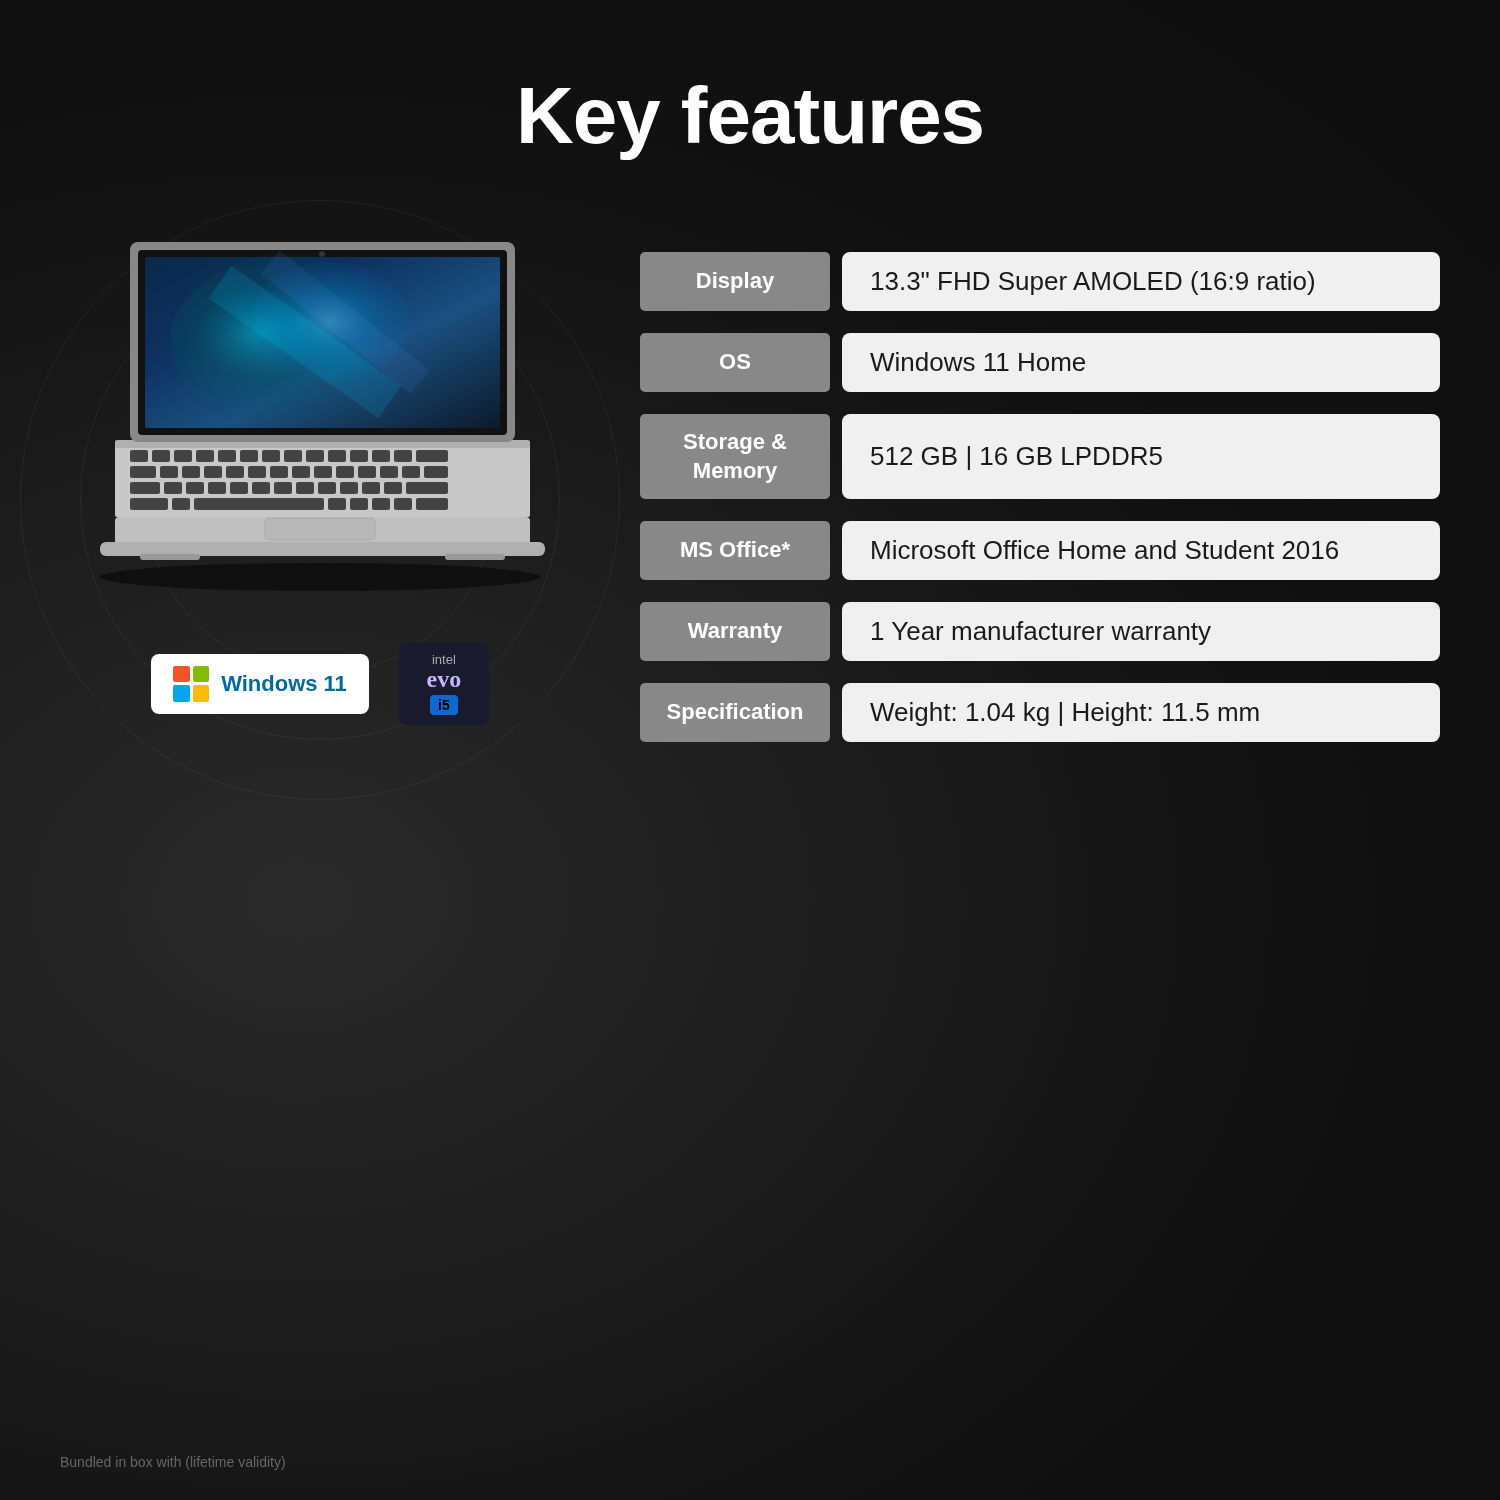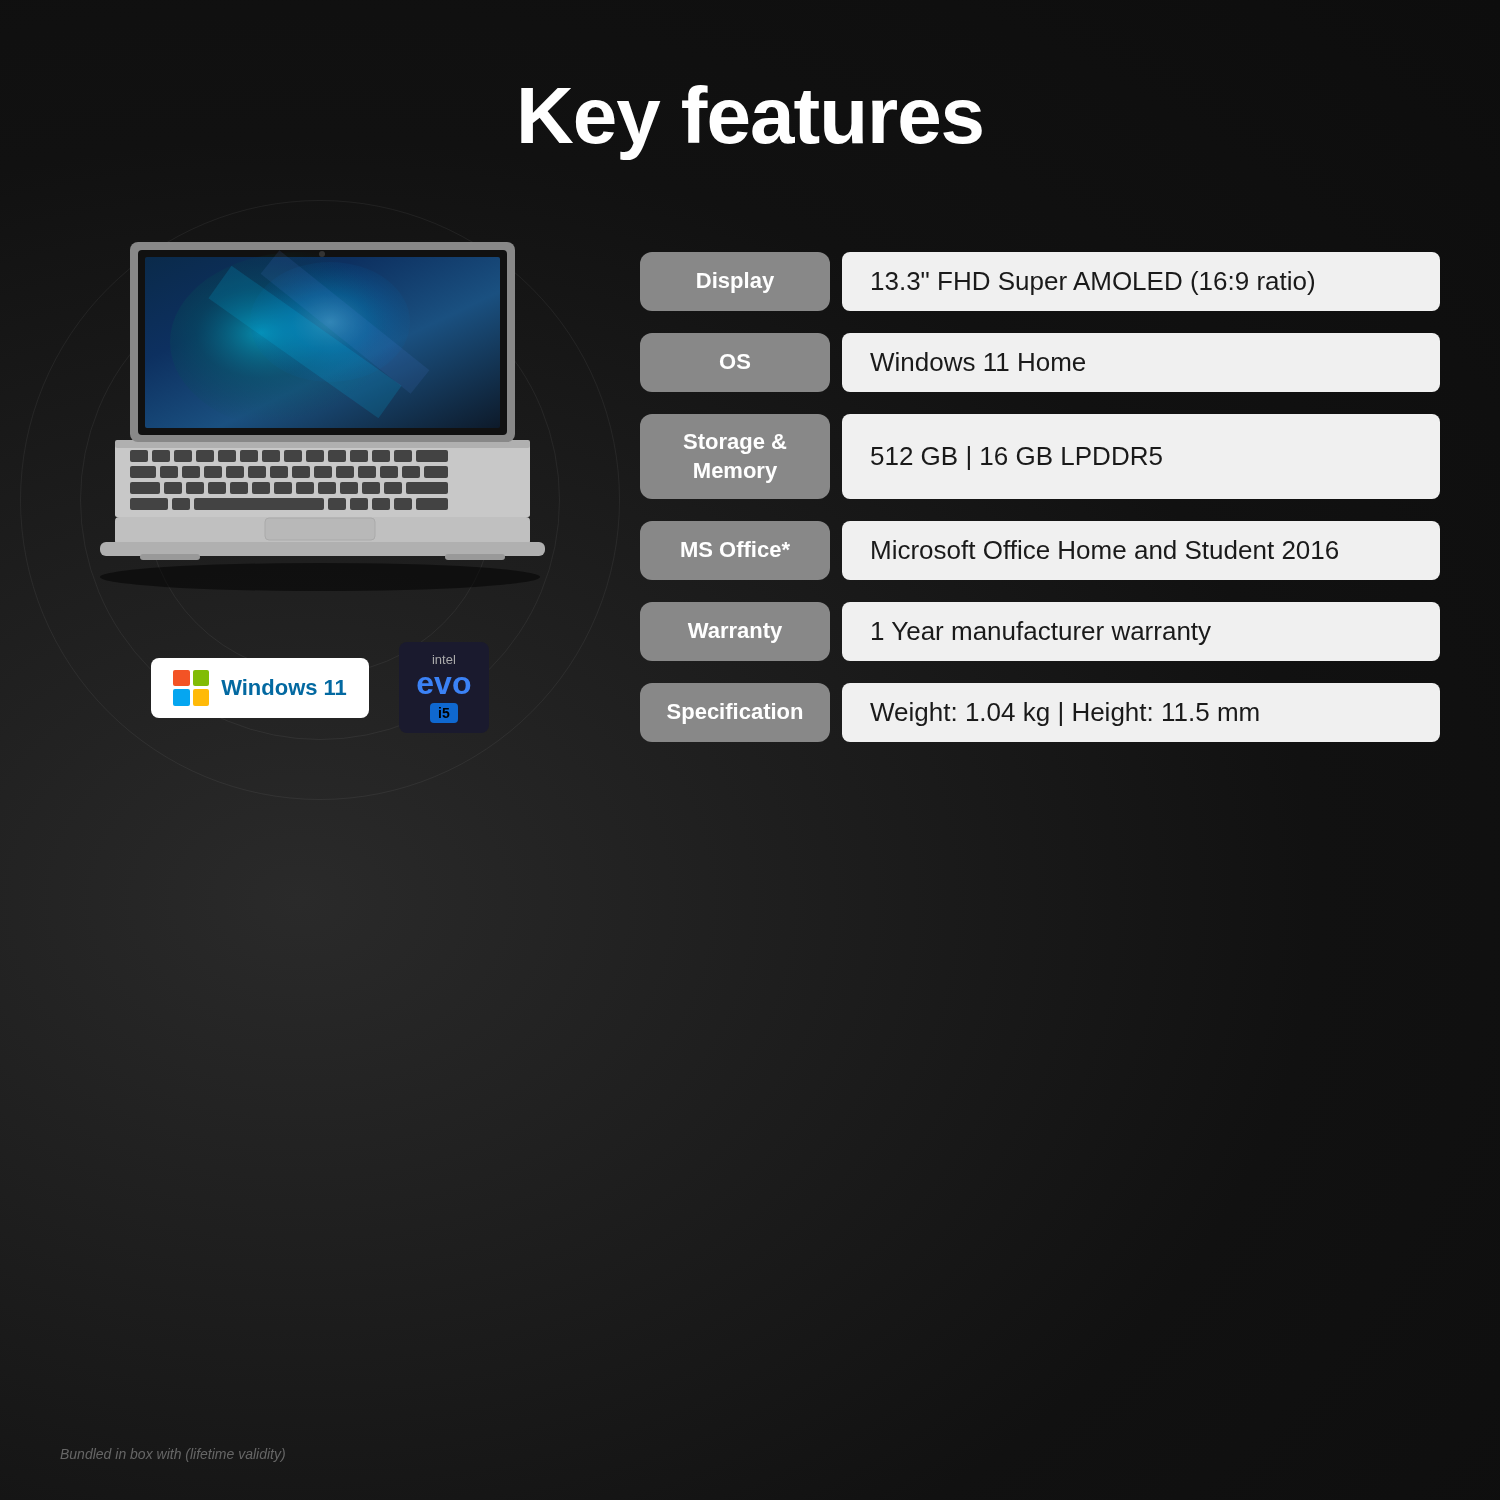--- a/index.html
+++ b/index.html
@@ -146,24 +146,25 @@
       width: 90px;
     }
 
     .intel-text {
       color: #aaa;
       font-size: 13px;
       font-weight: 400;
     }
 
     .evo-text {
-      color: #3b82f6;
-      font-size: 32px;
+      color: #c4b5fd;
+      font-size: 24px;
       font-weight: 700;
       line-height: 1;
+      font-family: Liberation Serif, serif;
     }
 
     .i5-badge {
       background: #0f68d0;
       border-radius: 4px;
       padding: 2px 8px;
       color: #000000;
       font-size: 14px;
       font-weight: 600;
       margin-top: 4px;
@@ -177,21 +178,21 @@
     }
 
     .spec-row {
       display: flex;
       align-items: stretch;
       margin-bottom: 22px;
     }
 
     .spec-label {
       background: #888;
-      border-radius: 12px;
+      border-radius: 5px;
       color: #fff;
       font-size: 22px;
       font-weight: 700;
       min-width: 190px;
       max-width: 190px;
       display: flex;
       align-items: center;
       justify-content: center;
       text-align: center;
       padding: 14px 16px;
@@ -206,25 +207,24 @@
       align-items: center;
       padding: 14px 28px;
       font-size: 26px;
       color: #1a1a1a;
       margin-left: 12px;
       font-weight: 400;
     }
 
     .footnote {
       position: absolute;
-      bottom: 38px;
+      bottom: 30px;
       left: 60px;
       color: #666;
       font-size: 14px;
-      font-style: italic;
     }
   </style>
 </head>
 <body>
 
 <div class="bg-overlay"></div>
 
 <div class="circle1"></div>
 <div class="circle2"></div>
 <div class="circle3"></div>

